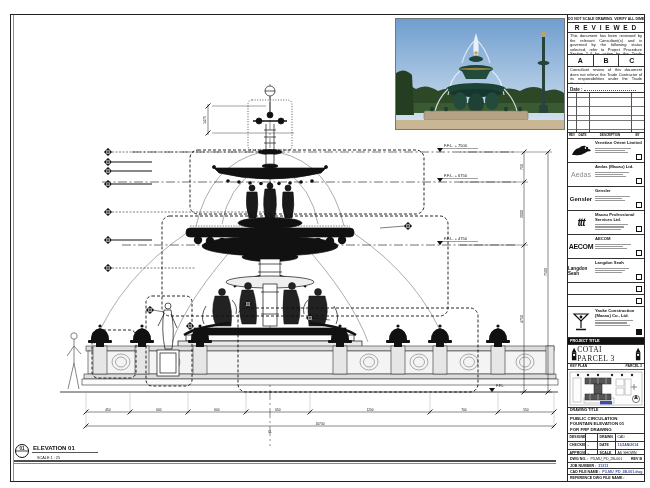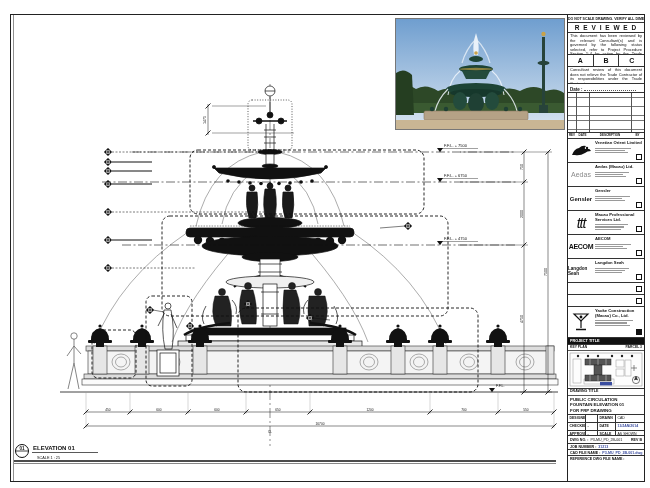--- a/index.html
+++ b/index.html
@@ -476,21 +476,21 @@
         <div class="addr">
           <div class="tl" style="width:35px;"></div>
             <div class="tl" style="width:27px;"></div>
             <div class="tl" style="width:30px;"></div>
         </div>
       </div>
       <div class="cbx"></div>
     </div>
 
     <div class="sec consult" style="height:24px;">
-      <div class="logo-cell" style="font-size:14px;font-weight:normal;font-style:italic;color:#111;letter-spacing:-1px;">ttt</div>
+      <div class="logo-cell" style="font-size:10px;font-weight:bold;font-style:italic;color:#111;letter-spacing:-1px;">ttt</div>
       <div class="c-right">
         <div class="c-name">Macau Professional Services Ltd.</div>
         <div class="addr">
           <div class="tl" style="width:33px;"></div>
             <div class="tl" style="width:29px;"></div>
             <div class="tl" style="width:26px;"></div>
         </div>
       </div>
       <div class="cbx"></div>
     </div>
@@ -543,20 +543,33 @@
           <div class="tl" style="width:38px;"></div>
             <div class="tl" style="width:32px;"></div>
             <div class="tl" style="width:35px;"></div>
         </div>
       </div>
       <div class="cbx cbx-f"></div>
     </div>
 
     <div class="sec" style="height:7px;background:#111;color:#fff;font-size:3.8px;font-weight:bold;line-height:7px;padding-left:2px;">PROJECT TITLE</div>
 
+    <div class="sec" style="height:19px;display:flex;align-items:center;justify-content:space-between;padding:0 3px;">
+      <svg width="7" height="15" viewBox="0 0 7 15">
+        <rect x="1" y="5" width="5" height="9" fill="#111"></rect>
+          <path d="M3.5,0 L6,5 L1,5 Z" fill="#111"></path>
+        <circle cx="3.5" cy="8" r="1.3" fill="#fff"></circle>
+      </svg>
+      <span style="font-family:'Liberation Serif',serif;font-variant:small-caps;font-size:7.5px;letter-spacing:0.5px;">COTAI PARCEL 3</span>
+      <svg width="7" height="15" viewBox="0 0 7 15">
+        <rect x="1" y="5" width="5" height="9" fill="#111"></rect>
+          <path d="M3.5,0 L6,5 L1,5 Z" fill="#111"></path>
+        <circle cx="3.5" cy="8" r="1.3" fill="#fff"></circle>
+      </svg>
+    </div>
 
     <div class="sec" style="height:44px;">
       <div style="display:flex;justify-content:space-between;font-size:3.4px;font-weight:bold;line-height:5px;padding:0 2px;border-bottom:0.6px solid #555;">
         <span>KEY PLAN</span>
         <span>PARCEL 3</span>
       </div>
       <svg width="76" height="37" viewBox="0 0 76 37">
         <rect x="2" y="2" width="72" height="33" fill="#fdfdfd" stroke="#888" stroke-width="0.5"></rect>
         <g fill="#222">
             <circle cx="10" cy="5" r="1.2"></circle>

